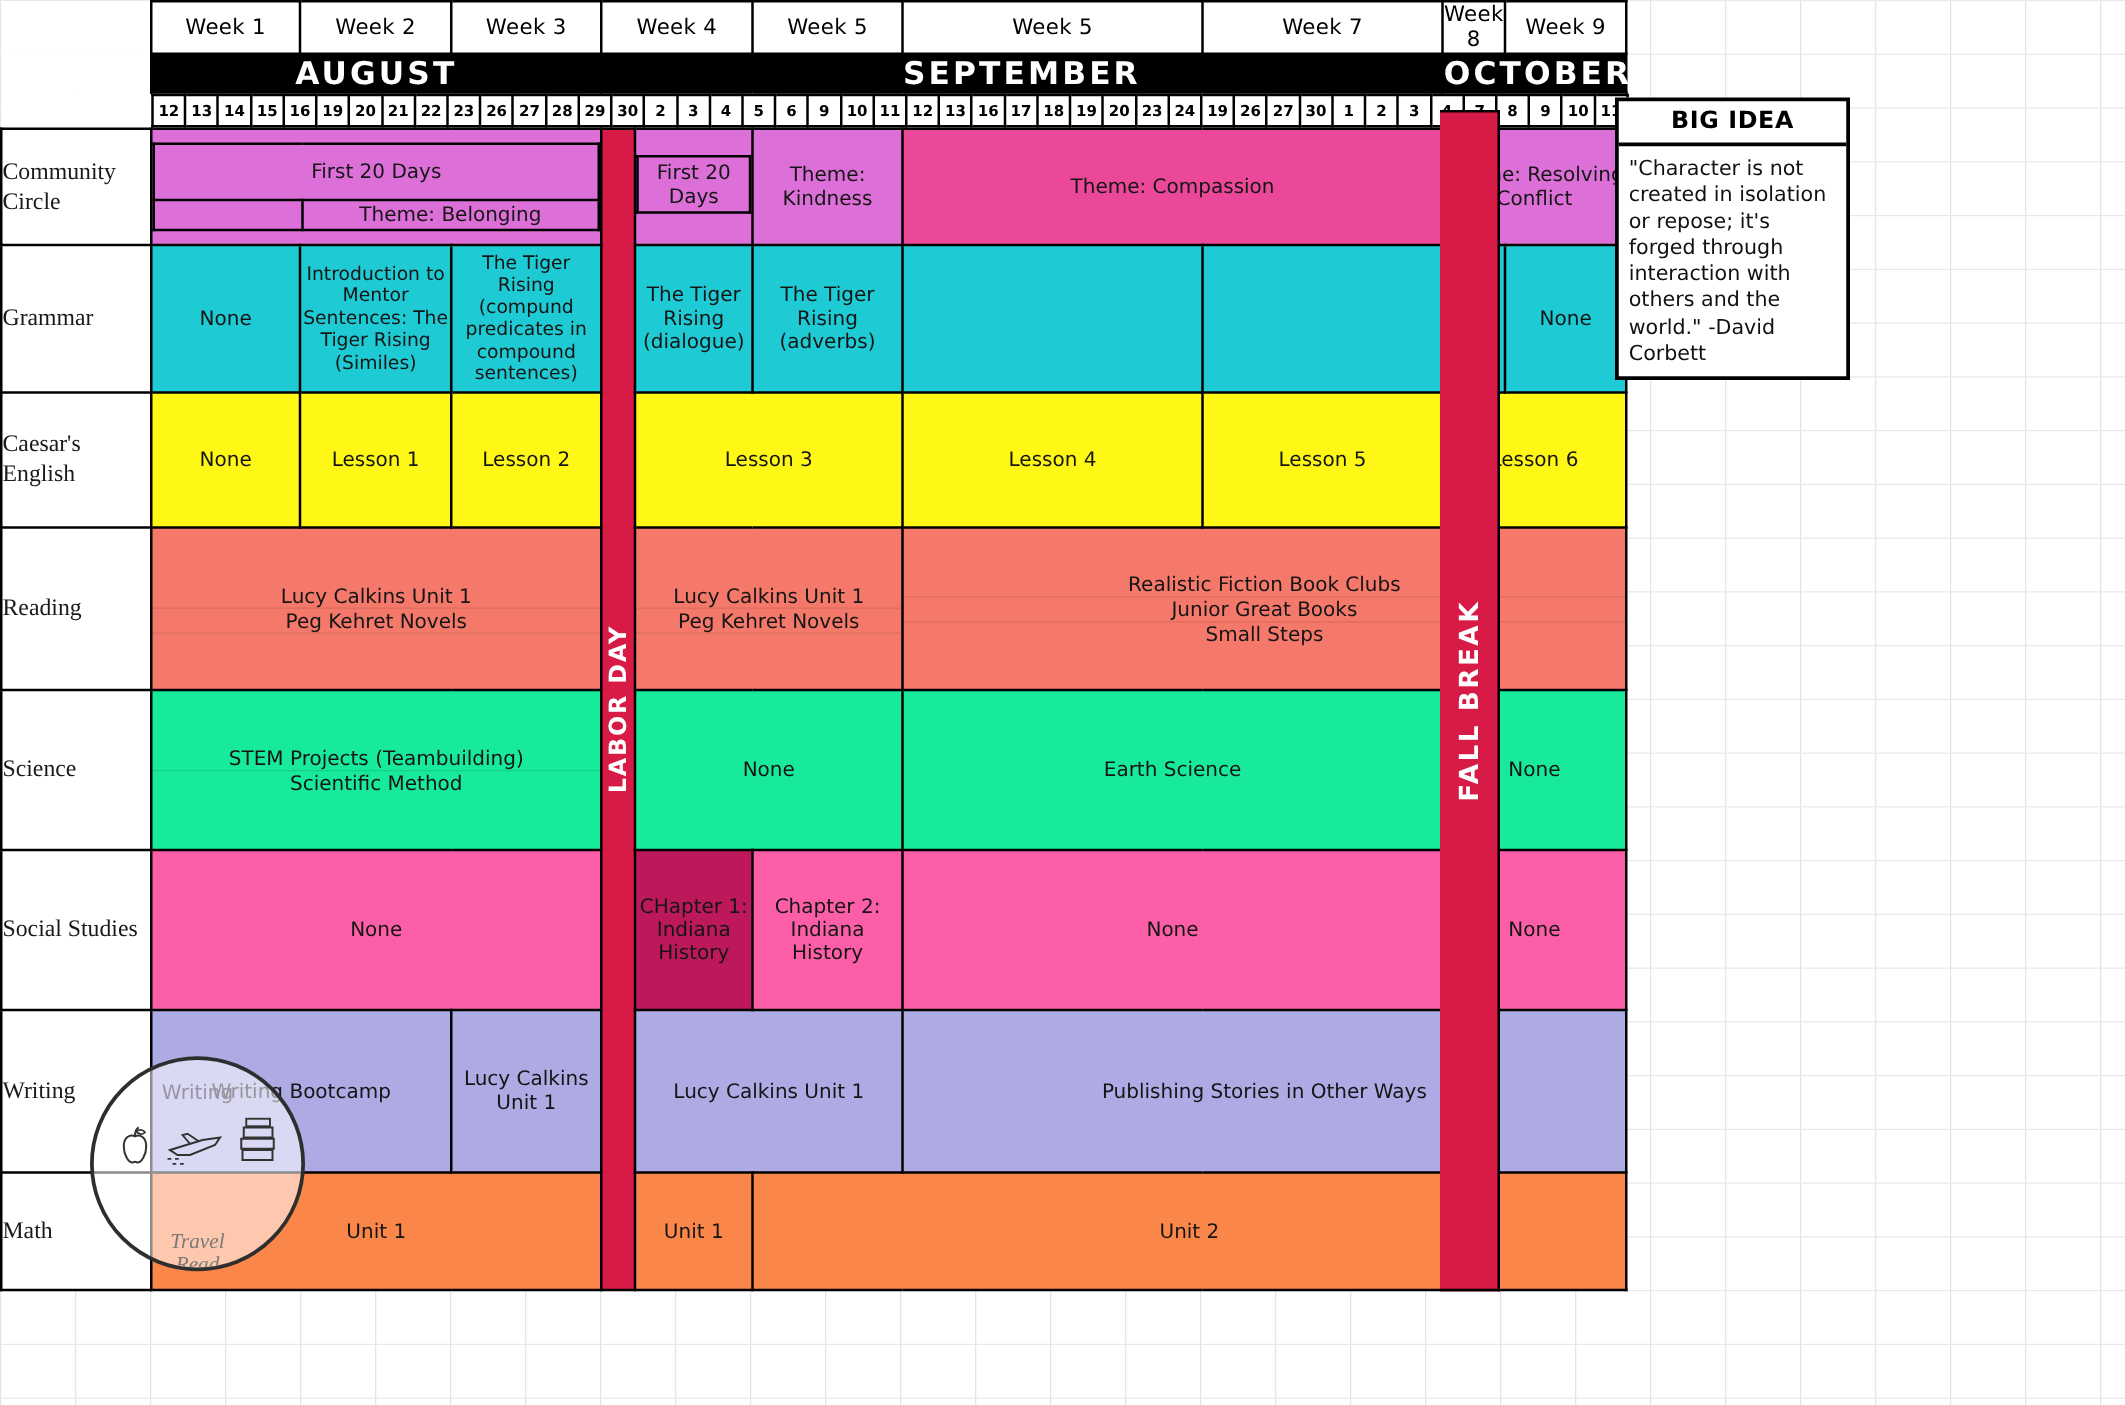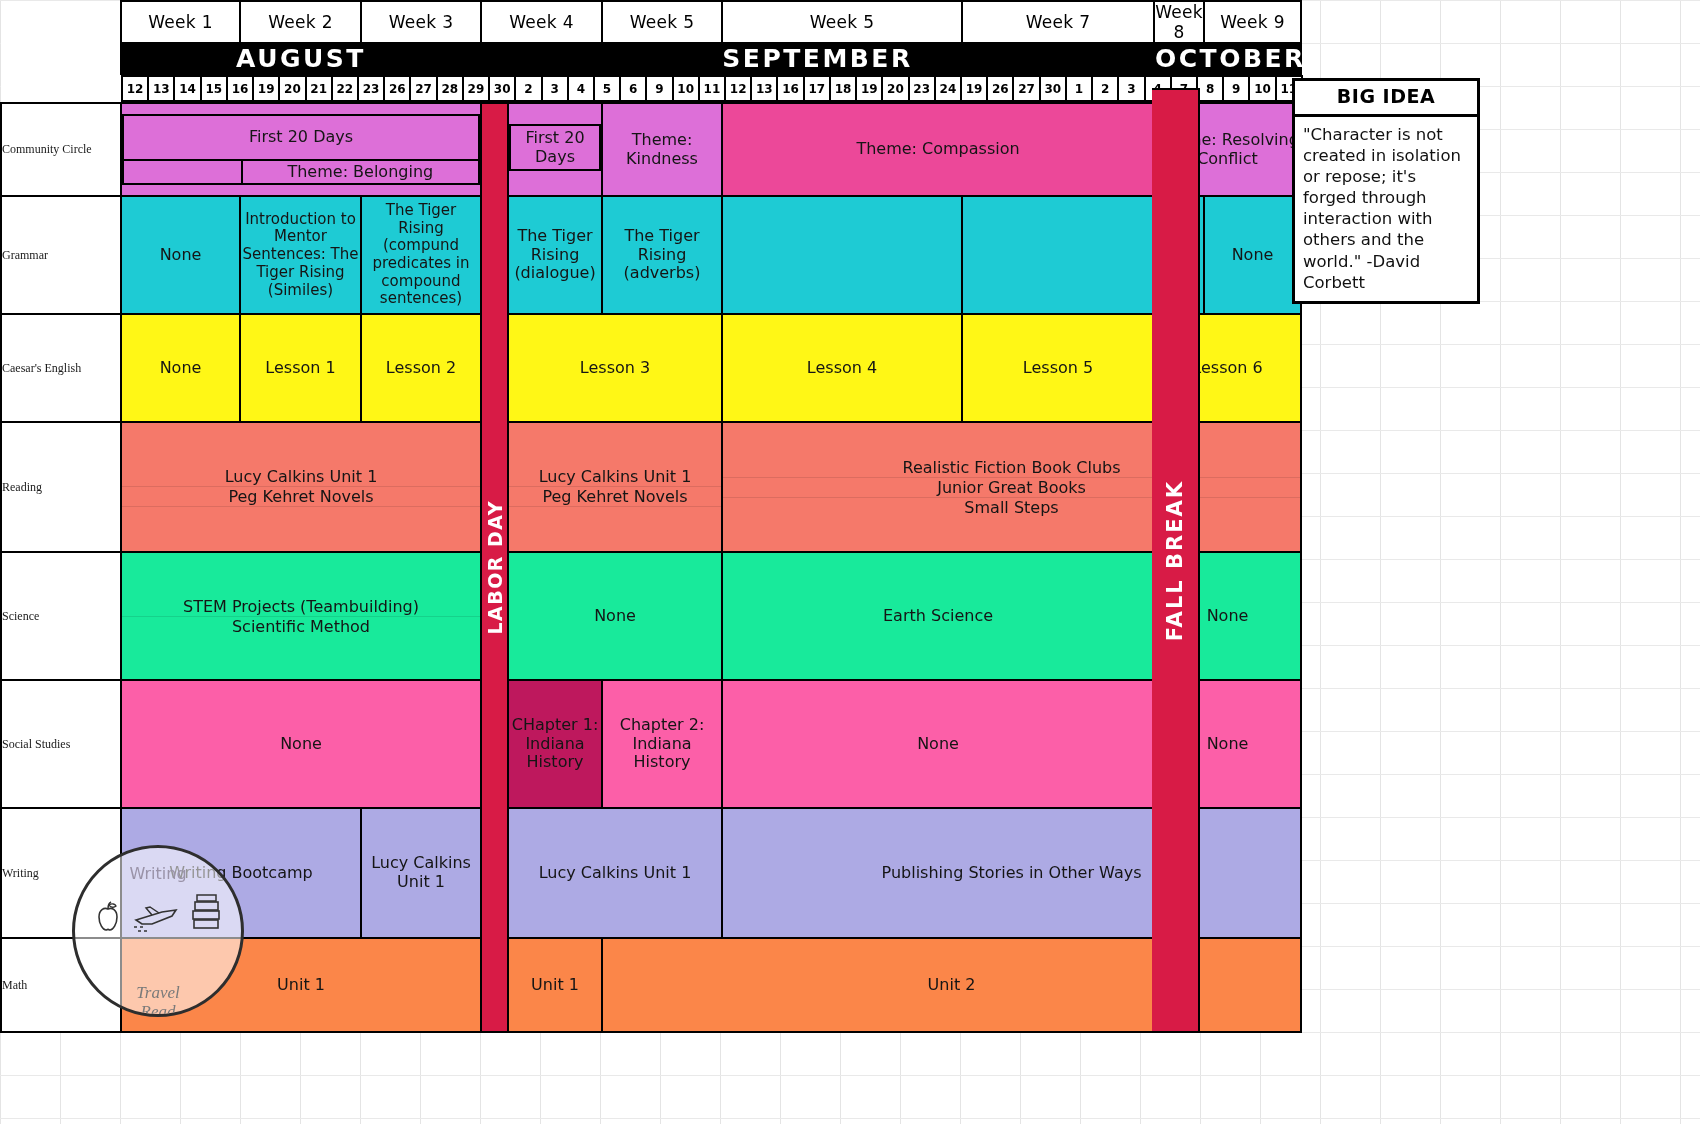--- a/index.html
+++ b/index.html
@@ -44,21 +44,21 @@
     background: #fff; color: #000;
     font-size: 12px; font-weight: 700; text-align: center;
     height: 25px;
     font-family: "DejaVu Sans", sans-serif;
   }
   .corner { background: #fff; border: none !important; }
 
   
   .subject {
     background: #fff; color: #1a1a1a;
-    font-size: 12px; text-align: left;
+    font-size: 19px; text-align: left;
     padding-left: 9px;
     font-family: "Liberation Serif", serif;
   }
   .subject.two-line { line-height: 1.25; }
 
   
   .cell {
     text-align: center;
     font-size: 16px;
     color: #151515;

